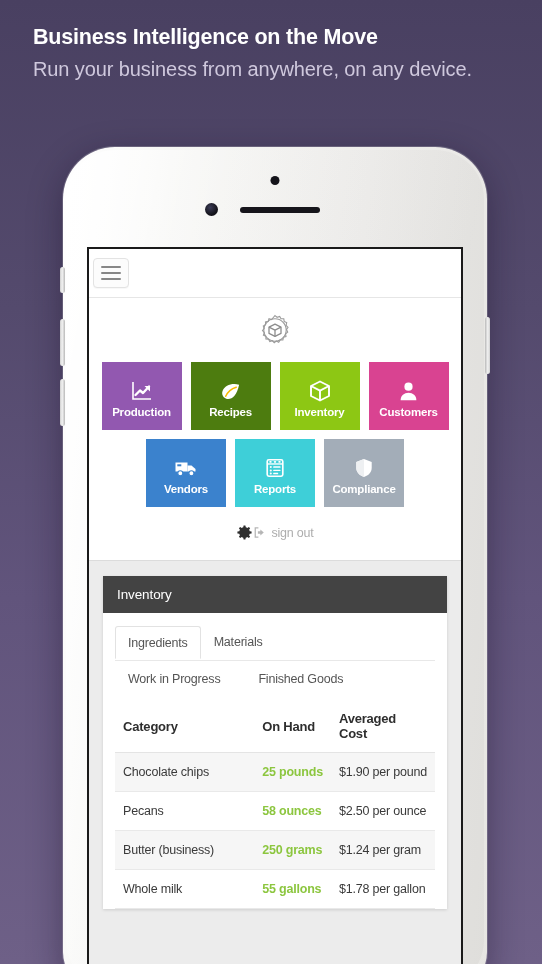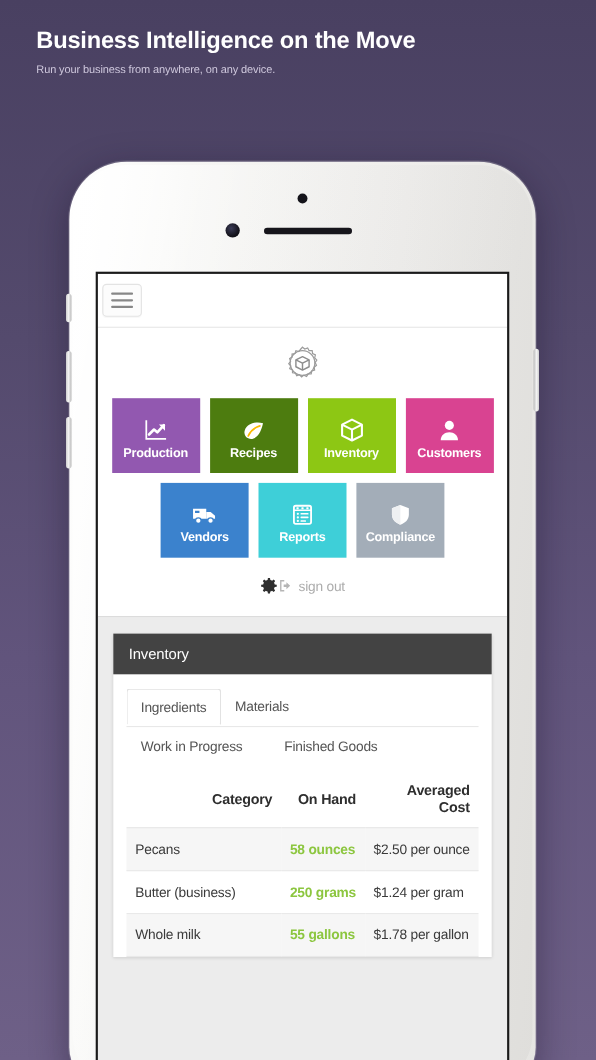--- a/index.html
+++ b/index.html
@@ -13,21 +13,21 @@
     position: relative;
   }
 
   
   .headline-block { position: absolute; left: 33px; top: 24px; width: 470px; }
   .headline {
     font-size: 21.5px; font-weight: bold; color: #ffffff;
     letter-spacing: -0.2px; line-height: 1.25;
   }
   .subhead {
-    font-size: 10px; color: #cfc8dd; margin-top: 7px;
+    font-size: 20px; color: #cfc8dd; margin-top: 7px;
     letter-spacing: -0.1px;
   }
 
   
   .phone {
     position: absolute; left: 63px; top: 147px;
     width: 424px; height: 845px;
     background: linear-gradient(95deg, #ffffff 0%, #f6f6f4 22%, #efeeec 62%, #e6e5e2 100%);
     border-radius: 52px 52px 40px 40px;
     box-shadow: 0 10px 34px rgba(20,12,36,.40), 0 0 0 1px rgba(255,255,255,.22);
@@ -140,21 +140,21 @@
     background: #fff; border-color: #e2e2e2; border-bottom-color: #fff;
     border-radius: 3px 3px 0 0; position: relative; top: 1px;
   }
   .tabs-row.row2 { margin-top: 2px; border-top: 1px solid #e8e8e8; padding-top: 2px; }
   .tabs-row.row2 .tab { padding: 8px 12px; }
   .tabs-row.row2 .tab:first-child { padding-left: 12px; }
   .tabs-row.row2 .tab:last-child { margin-left: 12px; }
 
   table.inv { width: 100%; border-collapse: collapse; margin-top: 5px; }
   table.inv th {
-    text-align: right; font-size: 13px; color: #2e2e2e; font-weight: bold;
+    text-align: left; font-size: 13px; color: #2e2e2e; font-weight: bold;
     padding: 11px 8px; border-bottom: 1px solid #e4e4e4; letter-spacing: -0.2px;
   }
   table.inv td {
     font-size: 12.5px; color: #3a3a3a; padding: 12px 8px;
     border-bottom: 1px solid #e9e9e9; letter-spacing: -0.2px; white-space: nowrap;
   }
   table.inv tbody tr:nth-child(odd) td { background: #f6f6f6; }
   table.inv td.onhand { color: #8cc63f; font-weight: bold; }
   table.inv th:nth-child(1), table.inv td:nth-child(1) { width: 47%; }
   table.inv th:nth-child(2), table.inv td:nth-child(2) { width: 23%; }
@@ -327,20 +327,25 @@
           <table class="inv">
             <thead>
               <tr>
                 <th>Category</th>
                 <th>On Hand</th>
                 <th>Averaged Cost</th>
               </tr>
             </thead>
             <tbody>
               <tr>
+                <td>Chocolate chips</td>
+                <td class="onhand">25 pounds</td>
+                <td>$1.90 per pound</td>
+              </tr>
+              <tr>
                 <td>Pecans</td>
                 <td class="onhand">58 ounces</td>
                 <td>$2.50 per ounce</td>
               </tr>
               <tr>
                 <td>Butter (business)</td>
                 <td class="onhand">250 grams</td>
                 <td>$1.24 per gram</td>
               </tr>
               <tr>

